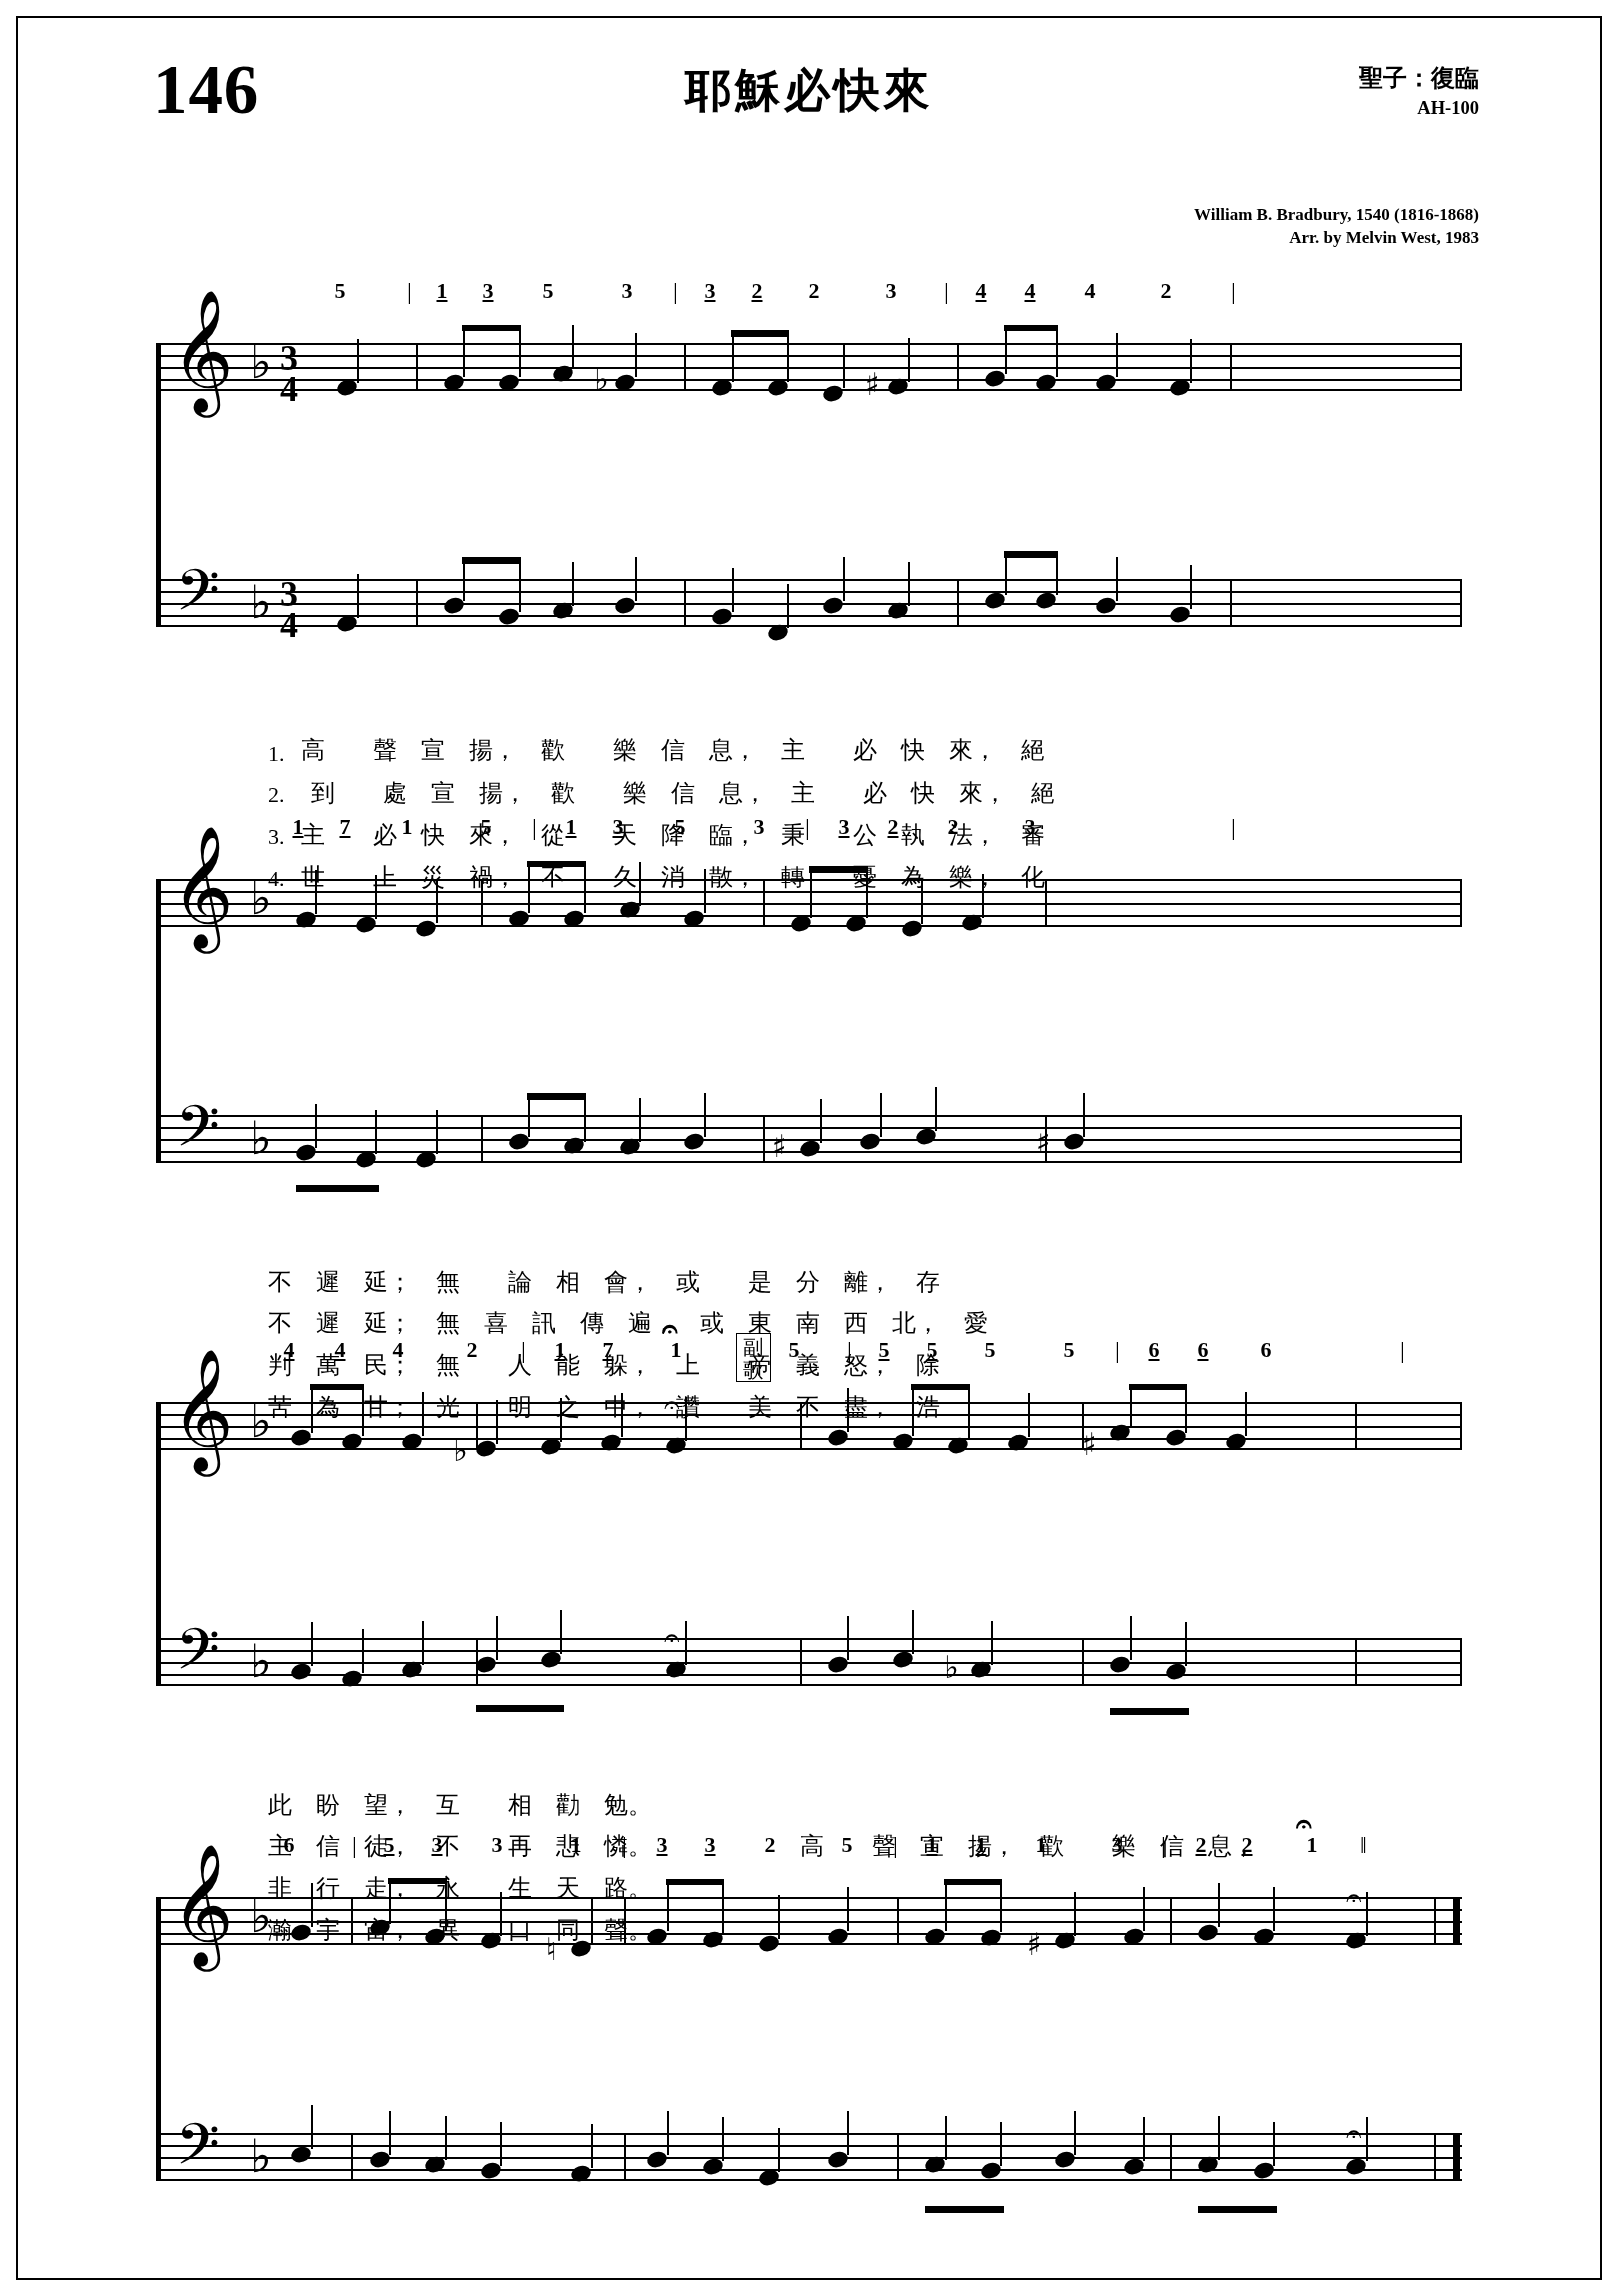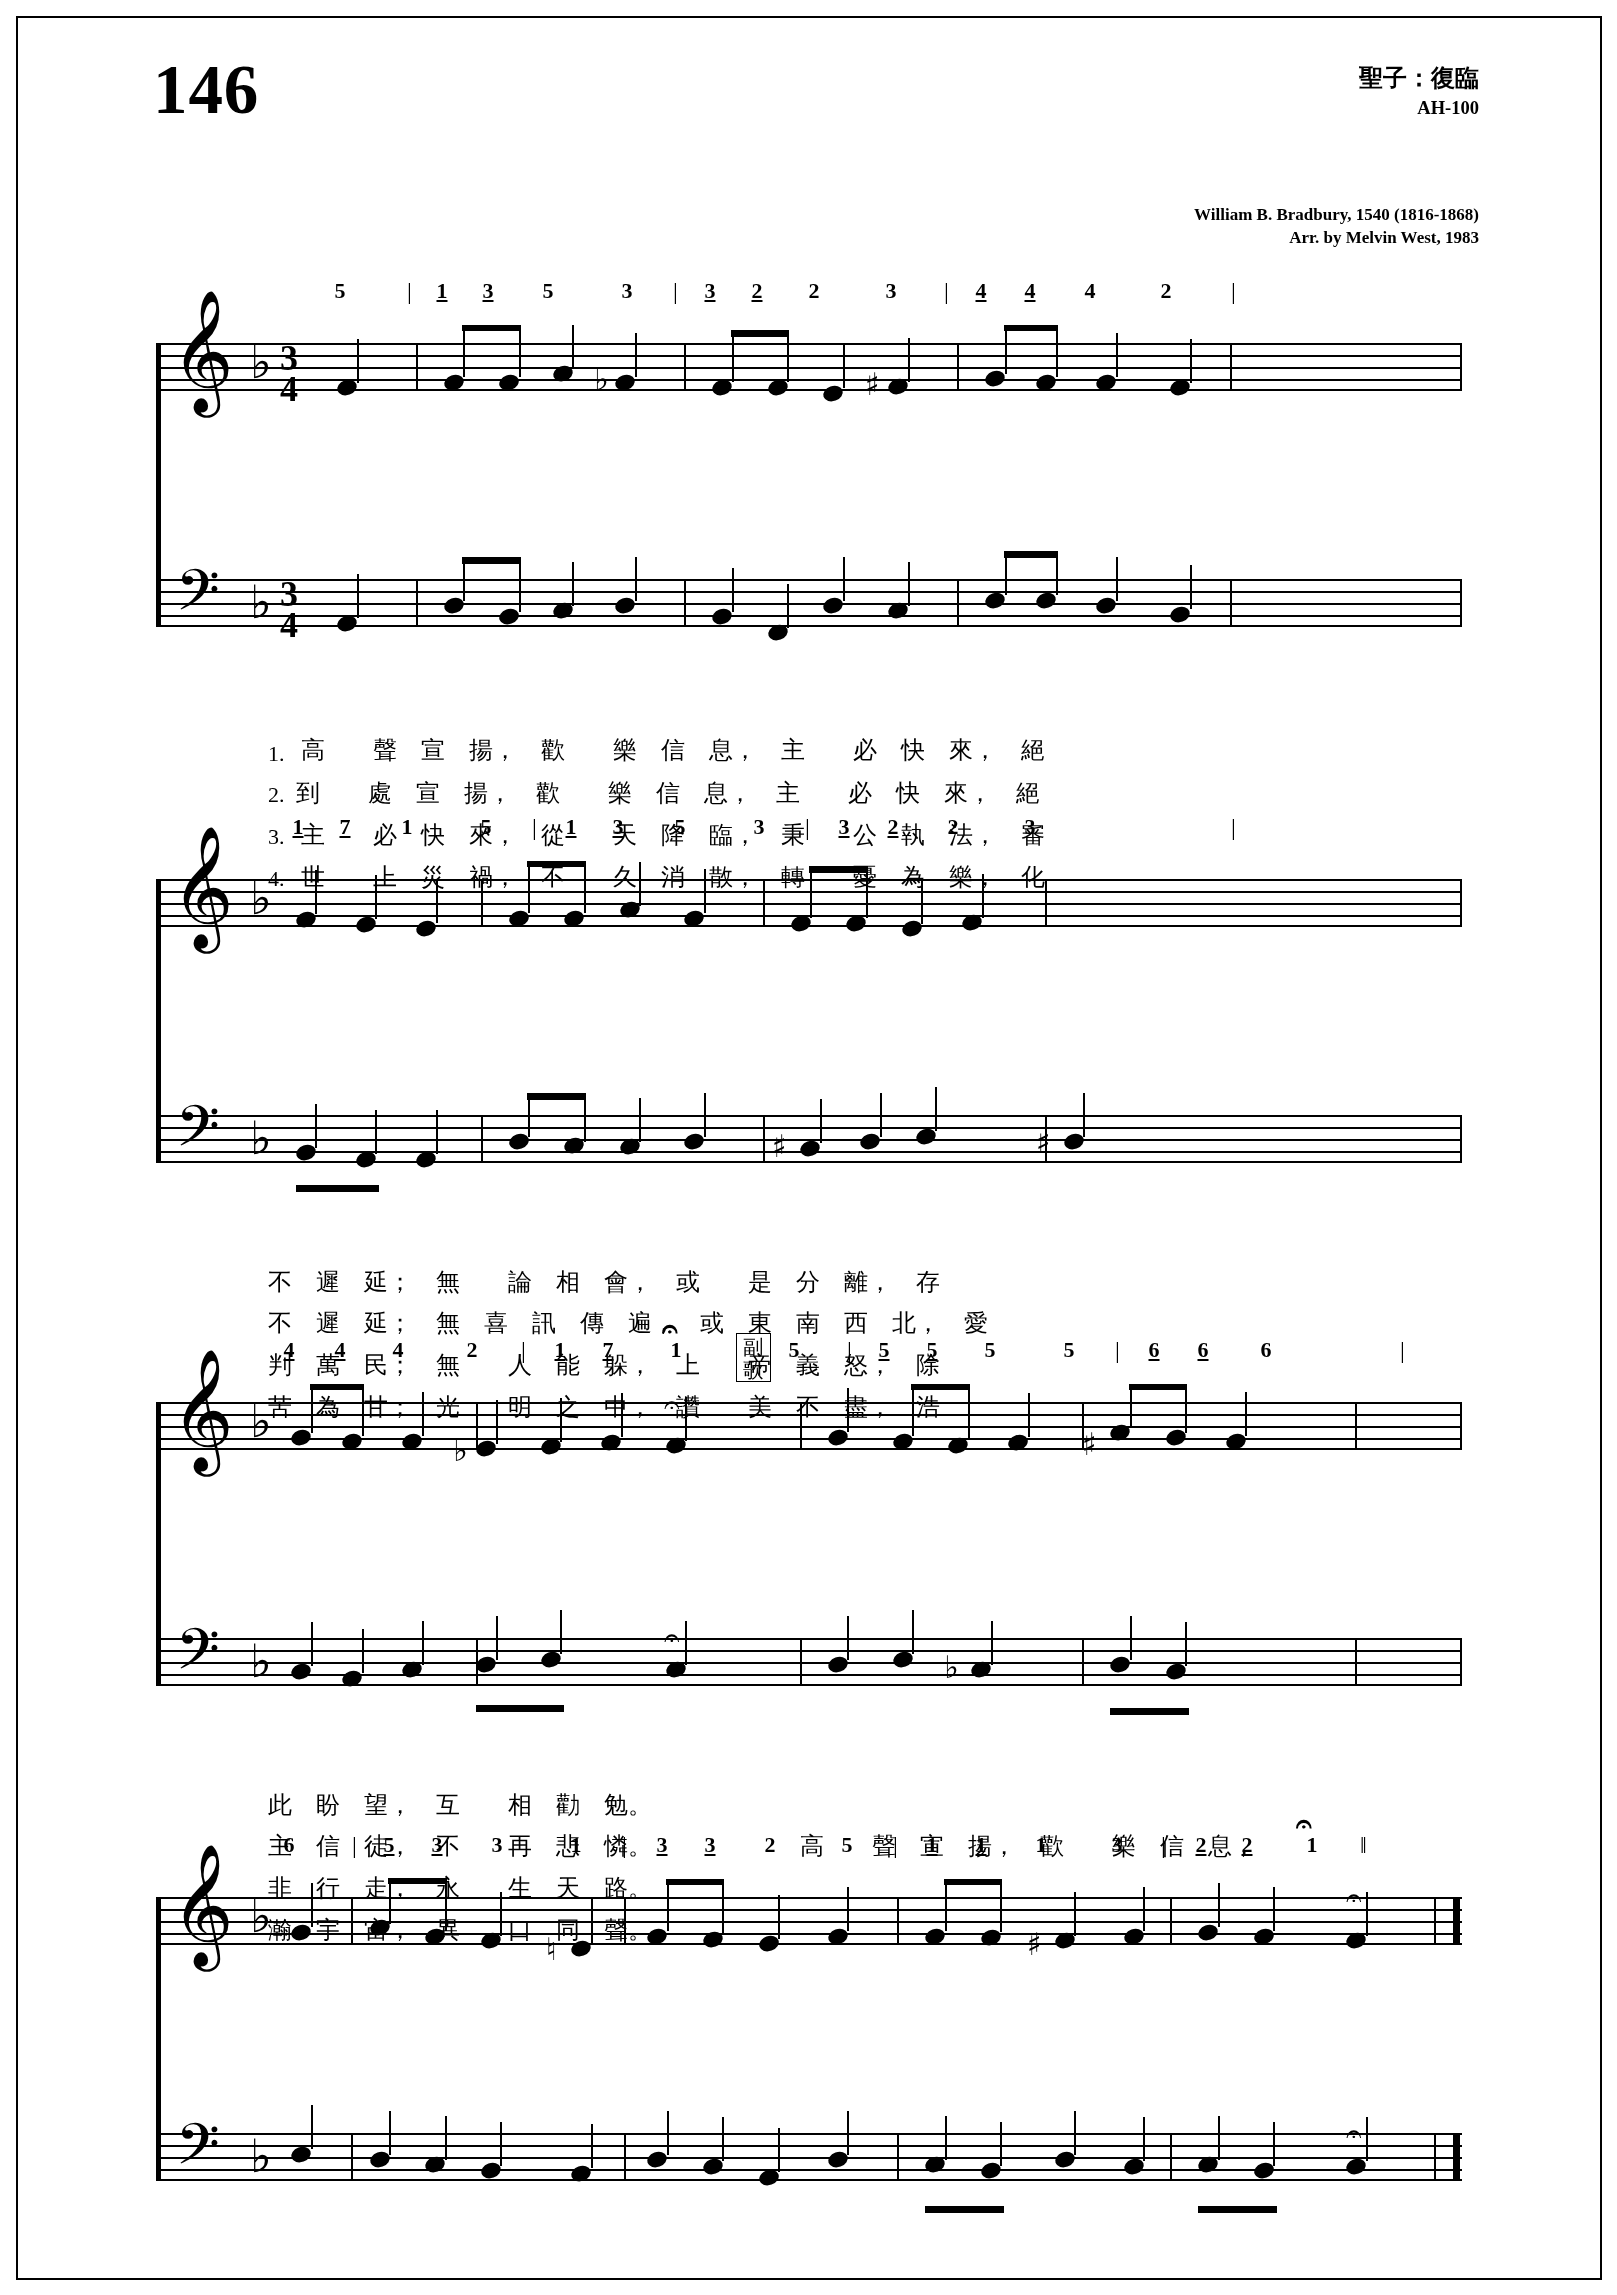--- a/index.html
+++ b/index.html
@@ -200,20 +200,21 @@
     padding: 1.4px 2.8px;
   }
 </style>
 </head>
 <body>
 
 <div id="page">
   <div id="frame"></div>
 
   <div class="hymn-number">146</div>
+  <div class="title-cn">耶穌必快來</div>
   <div class="topic">聖子：復臨</div>
   <div class="topic-code">AH-100</div>
 
   <div class="credits-right">
     <div>William B. Bradbury, 1540 (1816-1868)</div>
     <div>Arr. by Melvin West, 1983</div>
   </div>
 
   <div class="system" style="top:278px; height:486px;">
 
@@ -333,21 +334,21 @@
         <div class="notehead" style="left:1013px; top:287px;"></div>
           <div class="stem" style="left:1033px; top:245px; height:44px;"></div>
       </div>
     </div>
 
     <div>
       <div class="lyric-num" style="left:268px; top:463px;">1.</div>
       <div class="lyrics" style="left:301px; top:462px;font-family:Liberation Mono, monospace;">高　　聲　宣　揚，　歡　　樂　信　息，　主　　必　快　來，　絕</div>
 
       <div class="lyric-num" style="left:268px; top:504px;">2.</div>
-      <div class="lyrics" style="left:296px; top:503px;">到　　處　宣　揚，　歡　　樂　信　息，　主　　必　快　來，　絕</div>
+      <div class="lyrics" style="left:311px; top:503px;">到　　處　宣　揚，　歡　　樂　信　息，　主　　必　快　來，　絕</div>
 
       <div class="lyric-num" style="left:268px; top:546px;">3.</div>
       <div class="lyrics" style="left:301px; top:545px;">主　　必　快　來，　從　　天　降　臨，　秉　　公　執　法，　審</div>
 
       <div class="lyric-num" style="left:268px; top:588px;">4.</div>
       <div class="lyrics" style="left:301px; top:587px;">世　　上　災　禍，　不　　久　消　散，　轉　　憂　為　樂，　化</div>
     </div>
   </div>
 
   <div class="system" style="top:814px; height:490px;">

